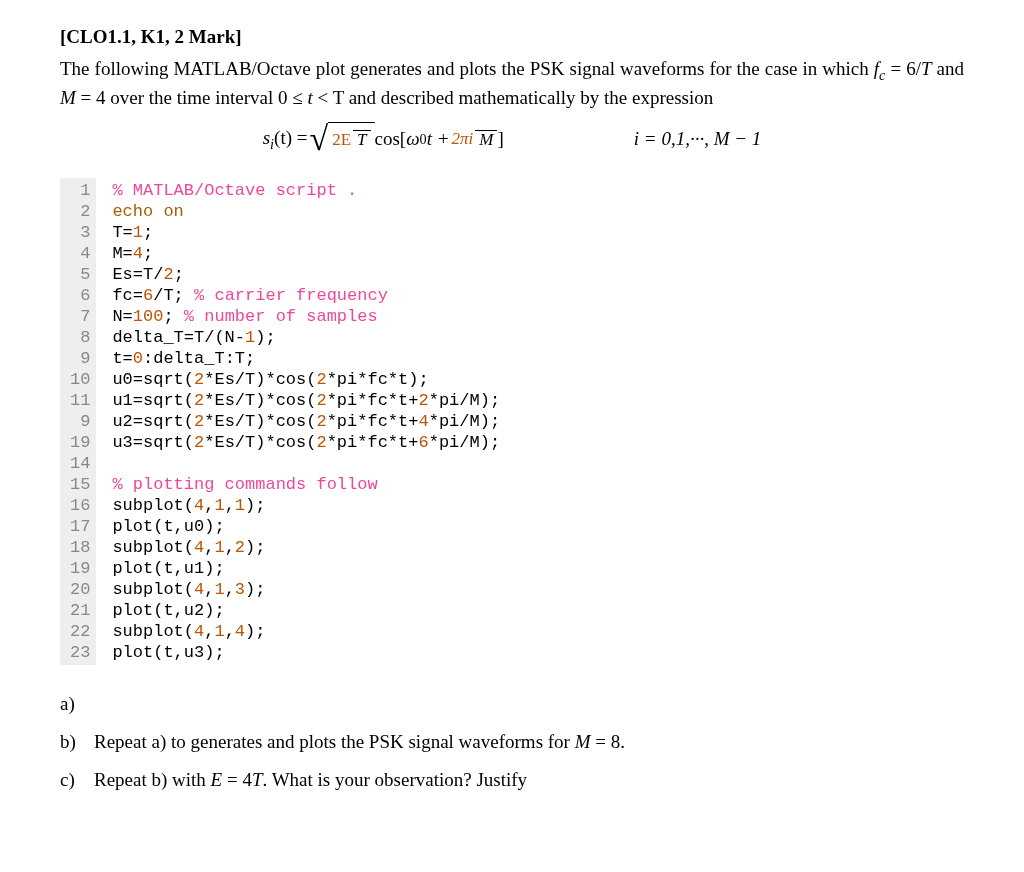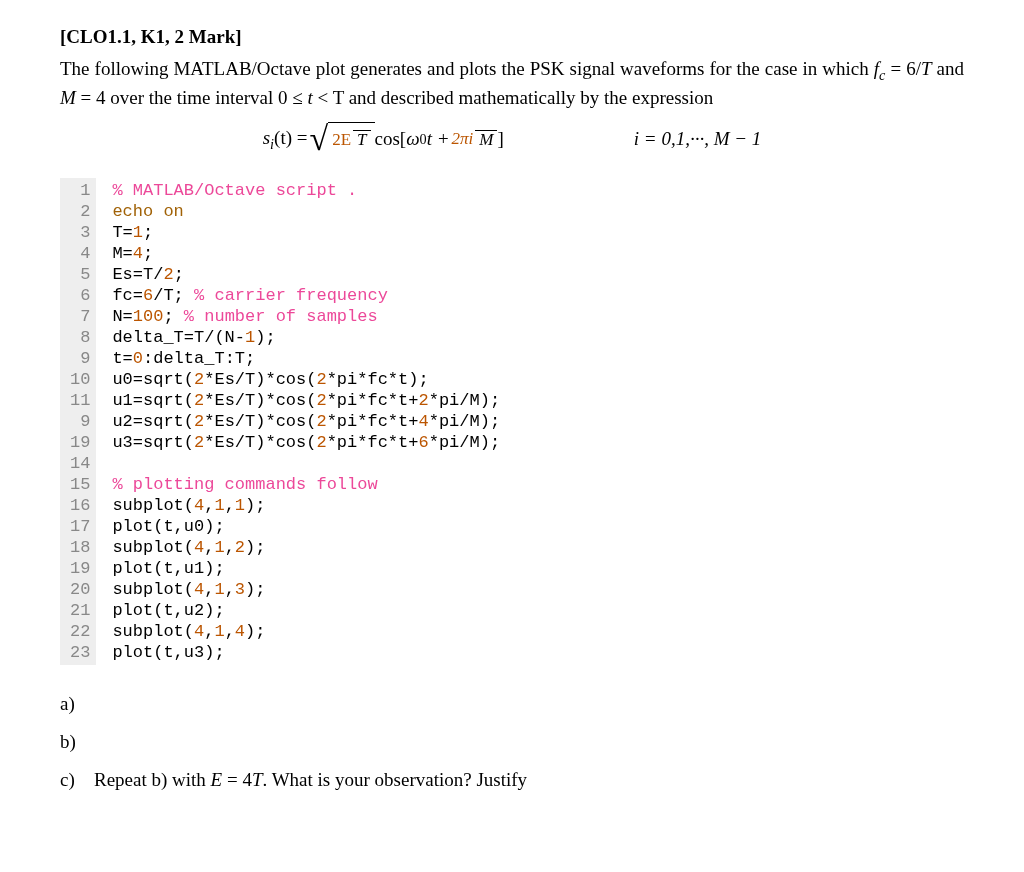--- a/index.html
+++ b/index.html
@@ -167,20 +167,23 @@
       </div>
     <div class="code" id="code"><div><span class="cmt">% MATLAB/Octave script .</span></div><div><span class="kw">echo on</span></div><div>T=<span class="num">1</span>;</div><div>M=<span class="num">4</span>;</div><div>Es=T/<span class="num">2</span>;</div><div>fc=<span class="num">6</span>/T; <span class="cmt">% carrier frequency</span></div><div>N=<span class="num">100</span>; <span class="cmt">% number of samples</span></div><div>delta_T=T/(N-<span class="num">1</span>);</div><div>t=<span class="num">0</span>:delta_T:T;</div><div>u0=sqrt(<span class="num">2</span>*Es/T)*cos(<span class="num">2</span>*pi*fc*t);</div><div>u1=sqrt(<span class="num">2</span>*Es/T)*cos(<span class="num">2</span>*pi*fc*t+<span class="num">2</span>*pi/M);</div><div>u2=sqrt(<span class="num">2</span>*Es/T)*cos(<span class="num">2</span>*pi*fc*t+<span class="num">4</span>*pi/M);</div><div>u3=sqrt(<span class="num">2</span>*Es/T)*cos(<span class="num">2</span>*pi*fc*t+<span class="num">6</span>*pi/M);</div><div>&nbsp;</div><div><span class="cmt">% plotting commands follow</span></div><div>subplot(<span class="num">4</span>,<span class="num">1</span>,<span class="num">1</span>);</div><div>plot(t,u0);</div><div>subplot(<span class="num">4</span>,<span class="num">1</span>,<span class="num">2</span>);</div><div>plot(t,u1);</div><div>subplot(<span class="num">4</span>,<span class="num">1</span>,<span class="num">3</span>);</div><div>plot(t,u2);</div><div>subplot(<span class="num">4</span>,<span class="num">1</span>,<span class="num">4</span>);</div><div>plot(t,u3);</div></div>
   </div>
 
   <ul class="qlist">
     <li>
       <span class="lab">a)</span>
     </li>
     <li>
       <span class="lab">b)</span>
+      <span>
+        <span>Repeat a) to generates and plots the PSK signal waveforms for </span><span style="font-style:italic;">M</span><span> = 8.</span>
+      </span>
     </li>
     <li>
       <span class="lab">c)</span>
       <span>
         <span>Repeat b) with </span><span style="font-style:italic;">E</span><span> = 4</span><span style="font-style:italic;">T</span><span>. What is your observation? Justify</span>
       </span>
     </li>
   </ul>
 
 </div>

